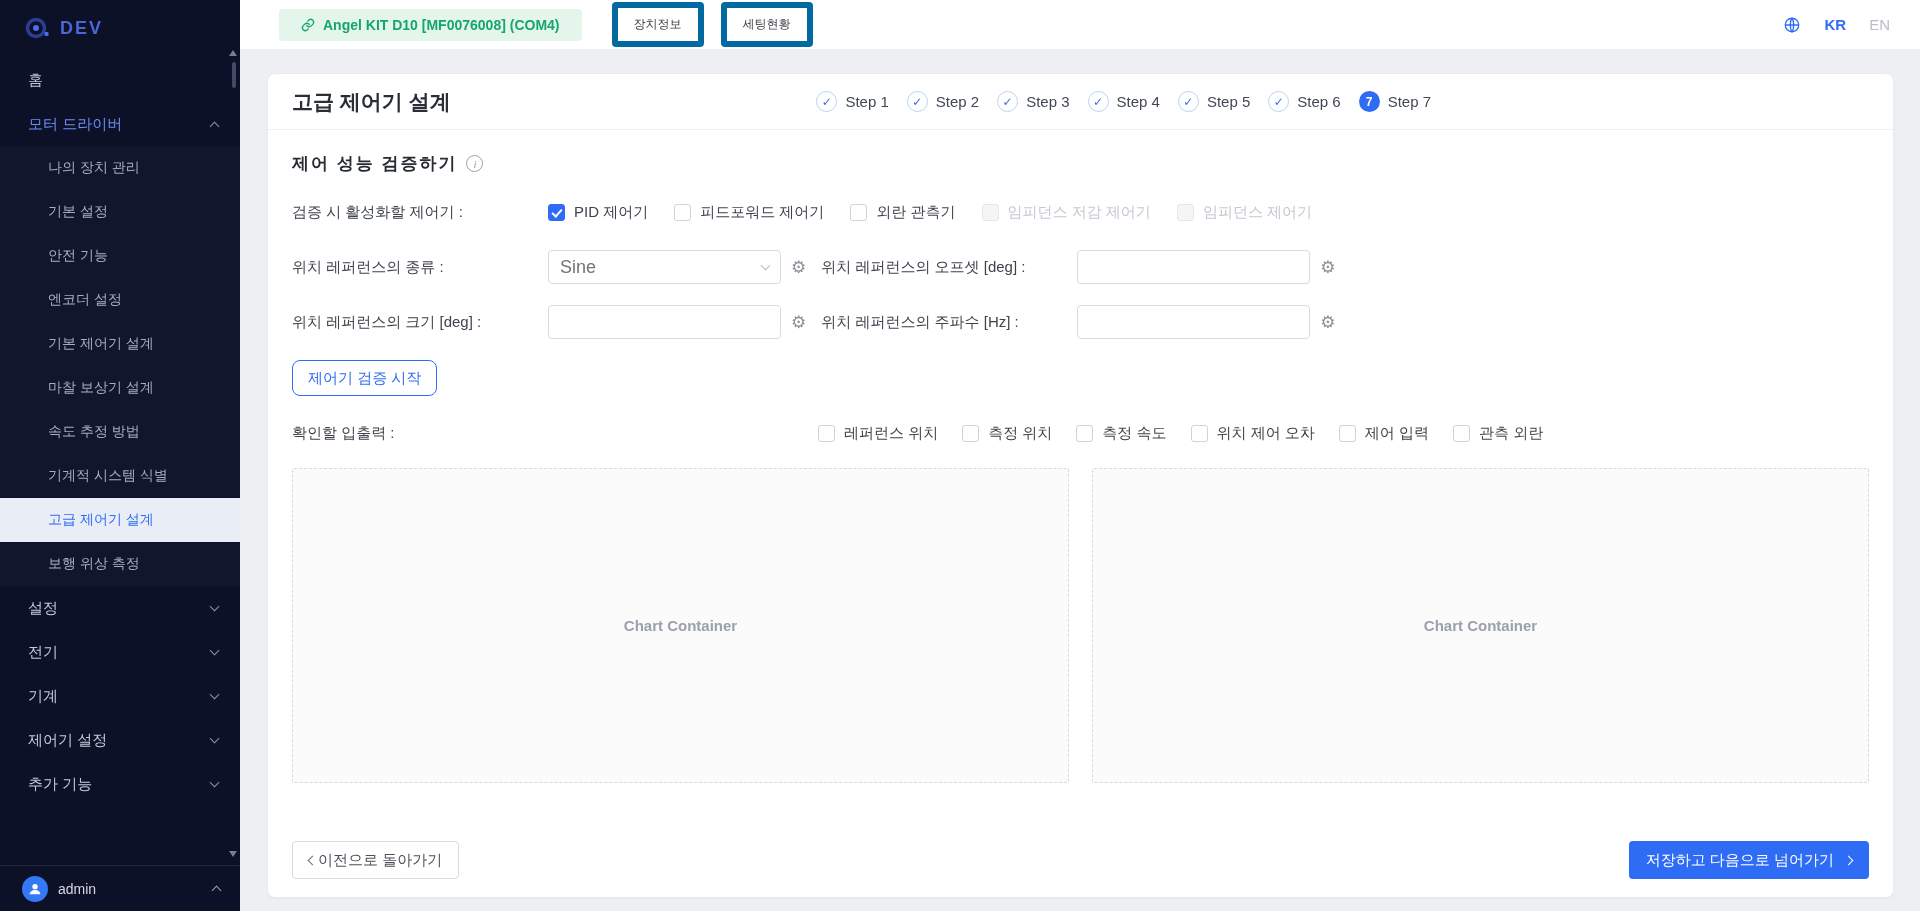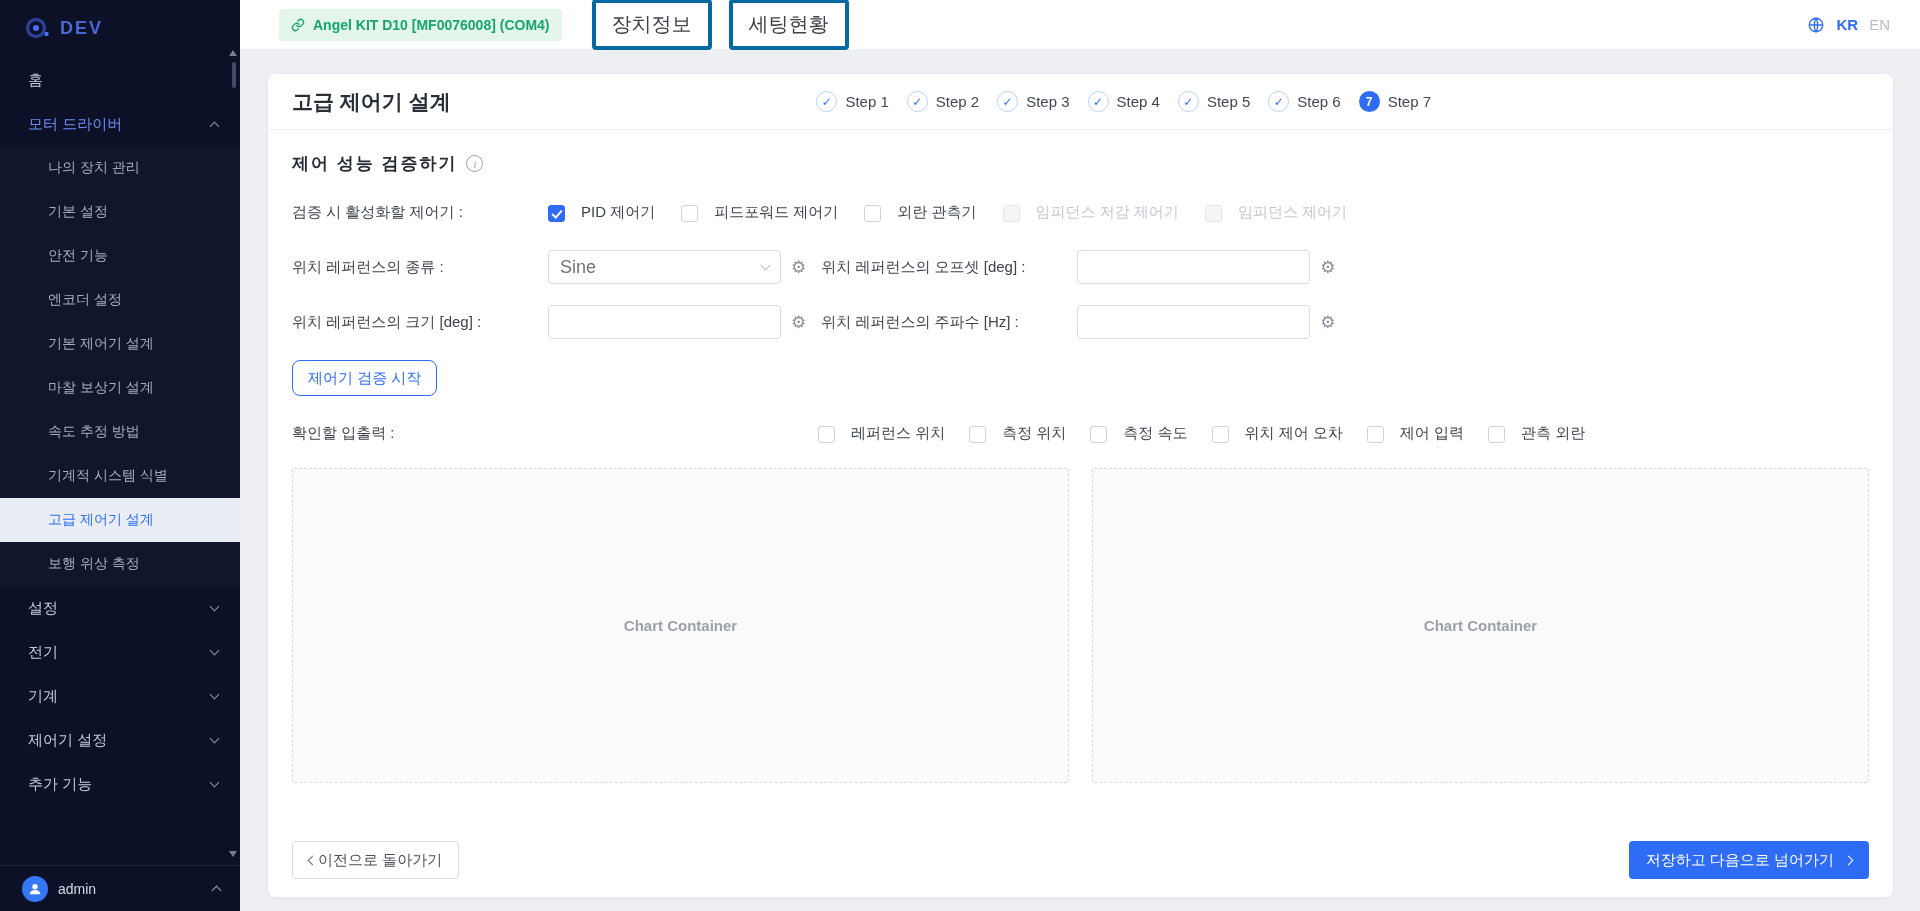--- a/index.html
+++ b/index.html
@@ -27,24 +27,24 @@
   .chev.left{transform:rotate(135deg)}
   .chev.right{transform:rotate(-45deg)}
   .sb-arrow{position:absolute;right:3px;width:0;height:0;border-left:4px solid transparent;border-right:4px solid transparent;cursor:pointer}
   .sb-arrow.up{top:50px;border-bottom:6px solid #777d92}
   .sb-arrow.down{bottom:56px;border-top:6px solid #777d92}
   .sb-thumb{position:absolute;right:4px;top:62px;width:4px;height:26px;border-radius:2px;background:#434a66;cursor:pointer}
 
   
   .main-col{flex:1;display:flex;flex-direction:column;min-width:0}
   .topbar{height:50px;background:#fff;display:flex;align-items:center;padding:0 30px 0 39px;border-bottom:1px solid #eceef1;flex-shrink:0}
-  .device-badge{display:flex;align-items:center;gap:8px;background:#e4f6ec;color:#16a56d;font-size:14px;font-weight:bold;padding:8px 12px;border-radius:4px;cursor:pointer}
-  .tb-btn{background:#fff;border:4px solid #0369a1;border-radius:4px;font-size:20px;color:#3d4148;padding:8px 16px;cursor:pointer;font-family:Liberation Mono, monospace;margin-left:17px}
+  .device-badge{display:flex;align-items:center;gap:8px;background:#e4f6ec;color:#16a56d;font-size:14px;font-weight:bold;padding:8px 22px;border-radius:4px;cursor:pointer}
+  .tb-btn{background:#fff;border:6px solid #0369a1;border-radius:4px;font-size:12px;color:#3d4148;padding:8px 16px;cursor:pointer;font-family:Liberation Mono, monospace;margin-left:17px}
   .tb-btn.first{margin-left:30px}
-  .lang{margin-left:auto;display:flex;align-items:center;gap:11px}
+  .lang{margin-left:auto;display:flex;align-items:center;gap:23px}
   .lang-kr{font-size:15px;font-weight:bold;color:#2f6cf6;cursor:pointer}
   .lang-en{font-size:15px;color:#b9bdc6;cursor:pointer}
 
   
   .content{flex:1;padding:23px 26px 20px 27px}
   .card{background:#fff;border:1px solid #e8eaee;border-radius:8px;min-height:818px;box-shadow:0 1px 2px rgba(16,24,40,.03)}
   .card-header{height:56px;display:flex;align-items:center;padding:0 24px;border-bottom:1px solid #eef0f3}
   .page-title{font-size:21px;font-weight:bold;color:#2a2f37}
   .steps{display:flex;align-items:center;gap:18px;margin-left:auto;margin-right:438px}
   .step{display:flex;align-items:center;gap:8px;cursor:pointer}
@@ -60,21 +60,21 @@
   .form-row{display:flex;align-items:center;margin-bottom:21px;height:34px}
   .flabel{width:256px;font-size:15px;color:#3e434c;flex-shrink:0}
   .flabel.second{margin-left:15px}
   .control{width:233px;height:34px;border:1px solid #d9dbe0;border-radius:4px;background:#fff;flex-shrink:0}
   input.control{padding:0 10px;font-size:14px;color:#333;outline:none;font-family:inherit}
   .select{display:flex;align-items:center;justify-content:space-between;padding:0 11px;font-size:18px;color:#737373;cursor:pointer}
   .select .chev{color:#b7bbc2}
   .gear{font-size:17px;color:#8b9099;margin-left:10px;cursor:pointer;font-family:"DejaVu Sans",sans-serif;line-height:1}
 
   .cb-group{display:flex;align-items:center;gap:26px}
-  .cb-item{display:flex;align-items:flex-end;gap:16px;cursor:pointer}
+  .cb-item{display:flex;align-items:center;gap:9px;cursor:pointer}
   .cb{width:17px;height:17px;border:1.5px solid #cfd3da;border-radius:3px;background:#fff;position:relative;flex-shrink:0}
   .cb.checked{background:#2f6cf6;border-color:#2f6cf6}
   .cb.checked::after{content:"";position:absolute;left:5px;top:2px;width:4px;height:8px;border-right:2px solid #fff;border-bottom:2px solid #fff;transform:rotate(42deg)}
   .cb-label{font-size:15px;color:#3e434c;white-space:nowrap}
   .cb-item.disabled .cb{background:#f4f5f7;border-color:#e4e6ea}
   .cb-item.disabled .cb-label{color:#c4c8d0}
 
   .verify-btn{display:inline-flex;align-items:center;height:36px;padding:0 15px;border:1px solid #2f6cf6;color:#2f6cf6;background:#fff;border-radius:8px;font-size:15px;cursor:pointer;margin-bottom:20px;font-family:inherit}
 
   .io-row{display:flex;align-items:center;height:34px;margin-bottom:18px}

